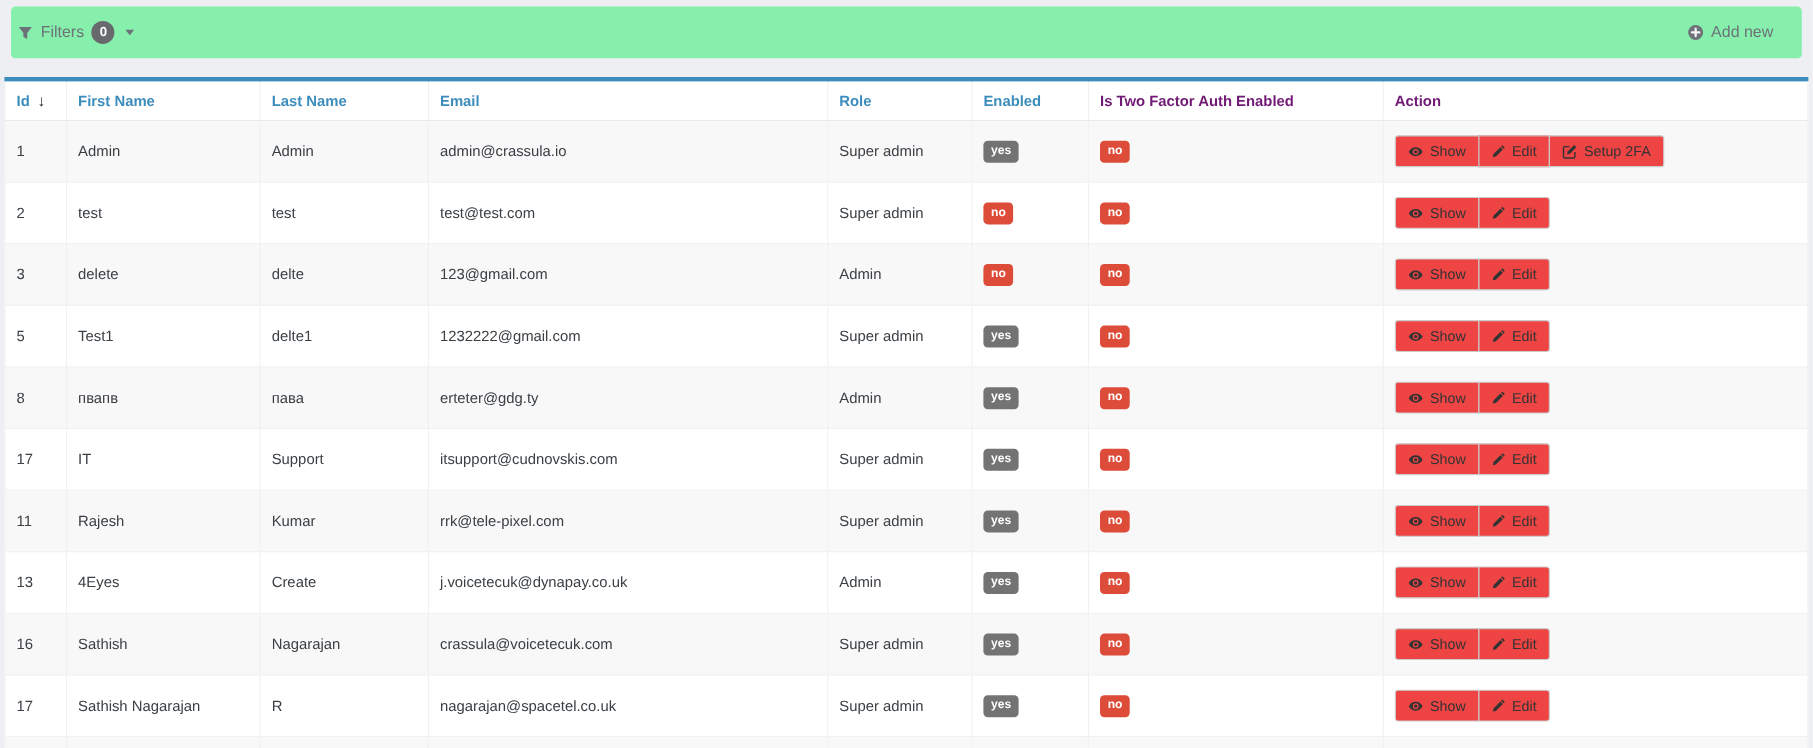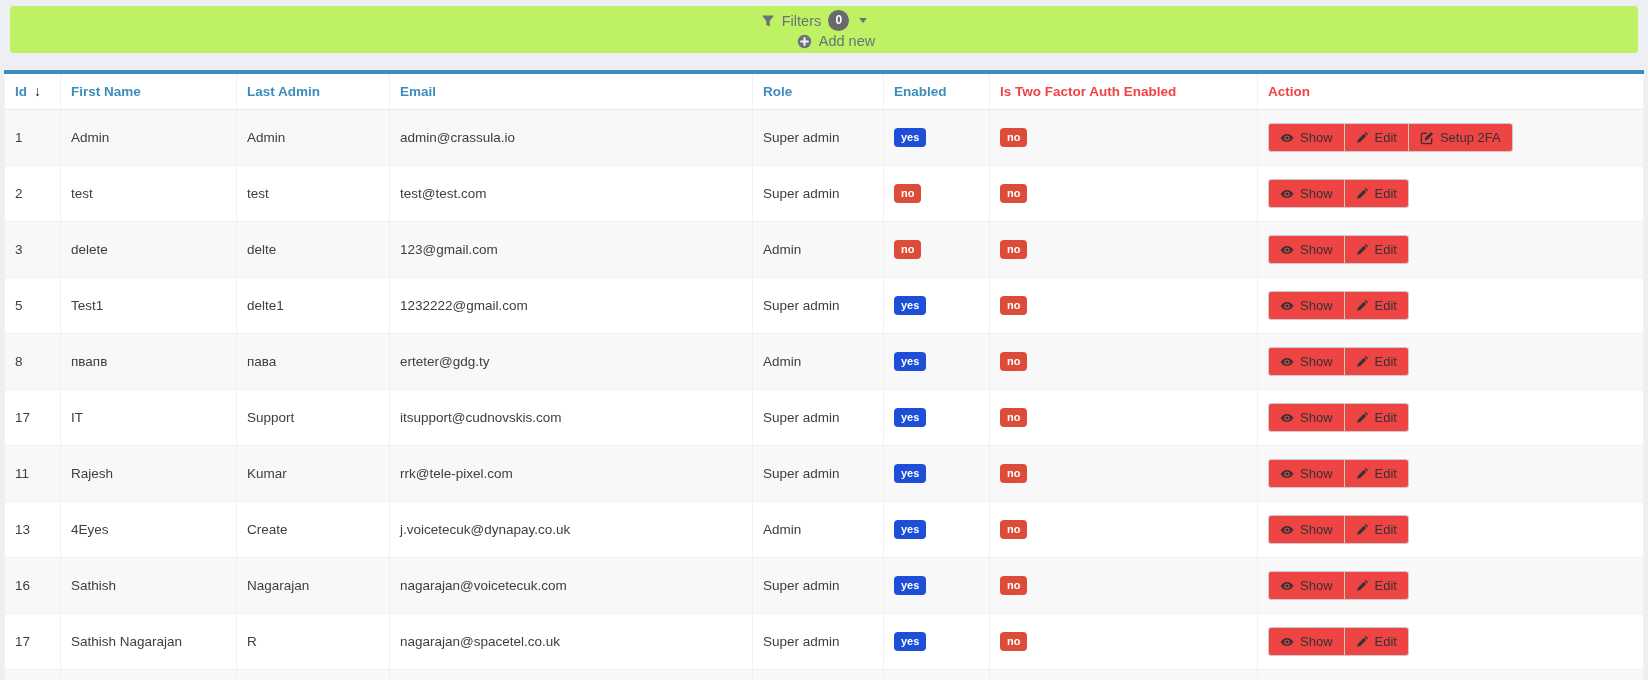--- a/index.html
+++ b/index.html
@@ -8,27 +8,26 @@
     width: 1648px; height: 680px; overflow: hidden;
     background: #edeff2;
     font-family: "Liberation Sans", "DejaVu Sans", sans-serif;
     color: #3b4045;
   }
 
   
   .toolbar {
     margin: 6px 10px 0 10px;
     height: 47px;
-    background: #bef264;
+    background: #86efac;
     border-radius: 4px;
     display: flex;
     align-items: center;
-    justify-content: center;
+    justify-content: space-between;
     padding-right: 20px;
-    flex-direction: column;
   }
   .tool-control {
     display: inline-flex;
     align-items: center;
     gap: 7px;
     color: #6d7278;
     font-size: 14.5px;
     cursor: pointer;
     background: none; border: none;
     font-family: inherit;
@@ -67,21 +66,21 @@
   table.users th, table.users td {
     border: 1px solid #f1f1f2;
     padding: 13px 10px;
     text-align: left;
     vertical-align: middle;
     line-height: 18px;
   }
   table.users thead th {
     padding: 8px 10px;
     font-weight: bold;
-    color: #ef4444;
+    color: #701a75;
     background: #fff;
     border-bottom: 1px solid #eaeaec;
     white-space: nowrap;
   }
   table.users thead th.sortable { color: #3c8dbc; cursor: pointer; }
   .sort-arrow {
     color: #1a1a1a;
     font-weight: bold;
     margin-left: 7px;
     font-size: 14px;
@@ -94,21 +93,21 @@
     display: inline-block;
     min-width: 16px;
     text-align: center;
     padding: 3px 7px 4px 7px;
     border-radius: 4px;
     color: #fff;
     font-weight: bold;
     font-size: 11px;
     line-height: 1.1;
   }
-  .badge-yes { background: #1d4ed8; }
+  .badge-yes { background: #737373; }
   .badge-no  { background: #dd4b39; }
 
   
   td.actions-cell { padding: 7px 10px; }
   .btn-group { display: inline-flex; }
   .btn {
     display: inline-flex;
     align-items: center;
     gap: 6px;
     background: #ef4444;
@@ -159,21 +158,21 @@
         <col style="width:363px">
       <col style="width:131px">
         <col style="width:106px">
         <col style="width:268px">
         <col>
     </colgroup>
     <thead>
       <tr id="head-row">
           <th class="sortable"><span>Id</span><span class="sort-arrow">↓</span></th>
           <th class="sortable"><span>First Name</span></th>
-          <th class="sortable"><span>Last Admin</span></th>
+          <th class="sortable"><span>Last Name</span></th>
           <th class="sortable"><span>Email</span></th>
           <th class="sortable"><span>Role</span></th>
           <th class="sortable"><span>Enabled</span></th>
           <th><span>Is Two Factor Auth Enabled</span></th>
           <th><span>Action</span></th>
         </tr>
     </thead>
     <tbody id="table-body">
         <tr>
           <td class="num">1</td>
@@ -397,21 +396,21 @@
                   </svg>
                 </span>
                 <span>Edit</span>
               </button>
             </div></td>
         </tr>
         <tr>
           <td class="num">16</td>
           <td>Sathish</td>
           <td>Nagarajan</td>
-          <td>nagarajan@voicetecuk.com</td>
+          <td>crassula@voicetecuk.com</td>
           <td>Super admin</td>
           <td><span class="badge badge-yes">yes</span></td>
           <td><span class="badge badge-no">no</span></td>
           <td class="actions-cell"><div class="btn-group">
               <button class="btn">
                 <span class="icon">
                   <svg width="14" height="14" viewBox="0 0 16 16" fill="currentColor">
                     <path d="M8 3.4C4.7 3.4 2 5.5.8 8 2 10.5 4.7 12.6 8 12.6S14 10.5 15.2 8C14 5.5 11.3 3.4 8 3.4zm0 7.6a3 3 0 1 1 0-6 3 3 0 0 1 0 6zm0-1.3A1.7 1.7 0 1 0 8 6.3a1.7 1.7 0 0 0 0 3.4z" fill-rule="evenodd"></path>
                   </svg>
                 </span>

